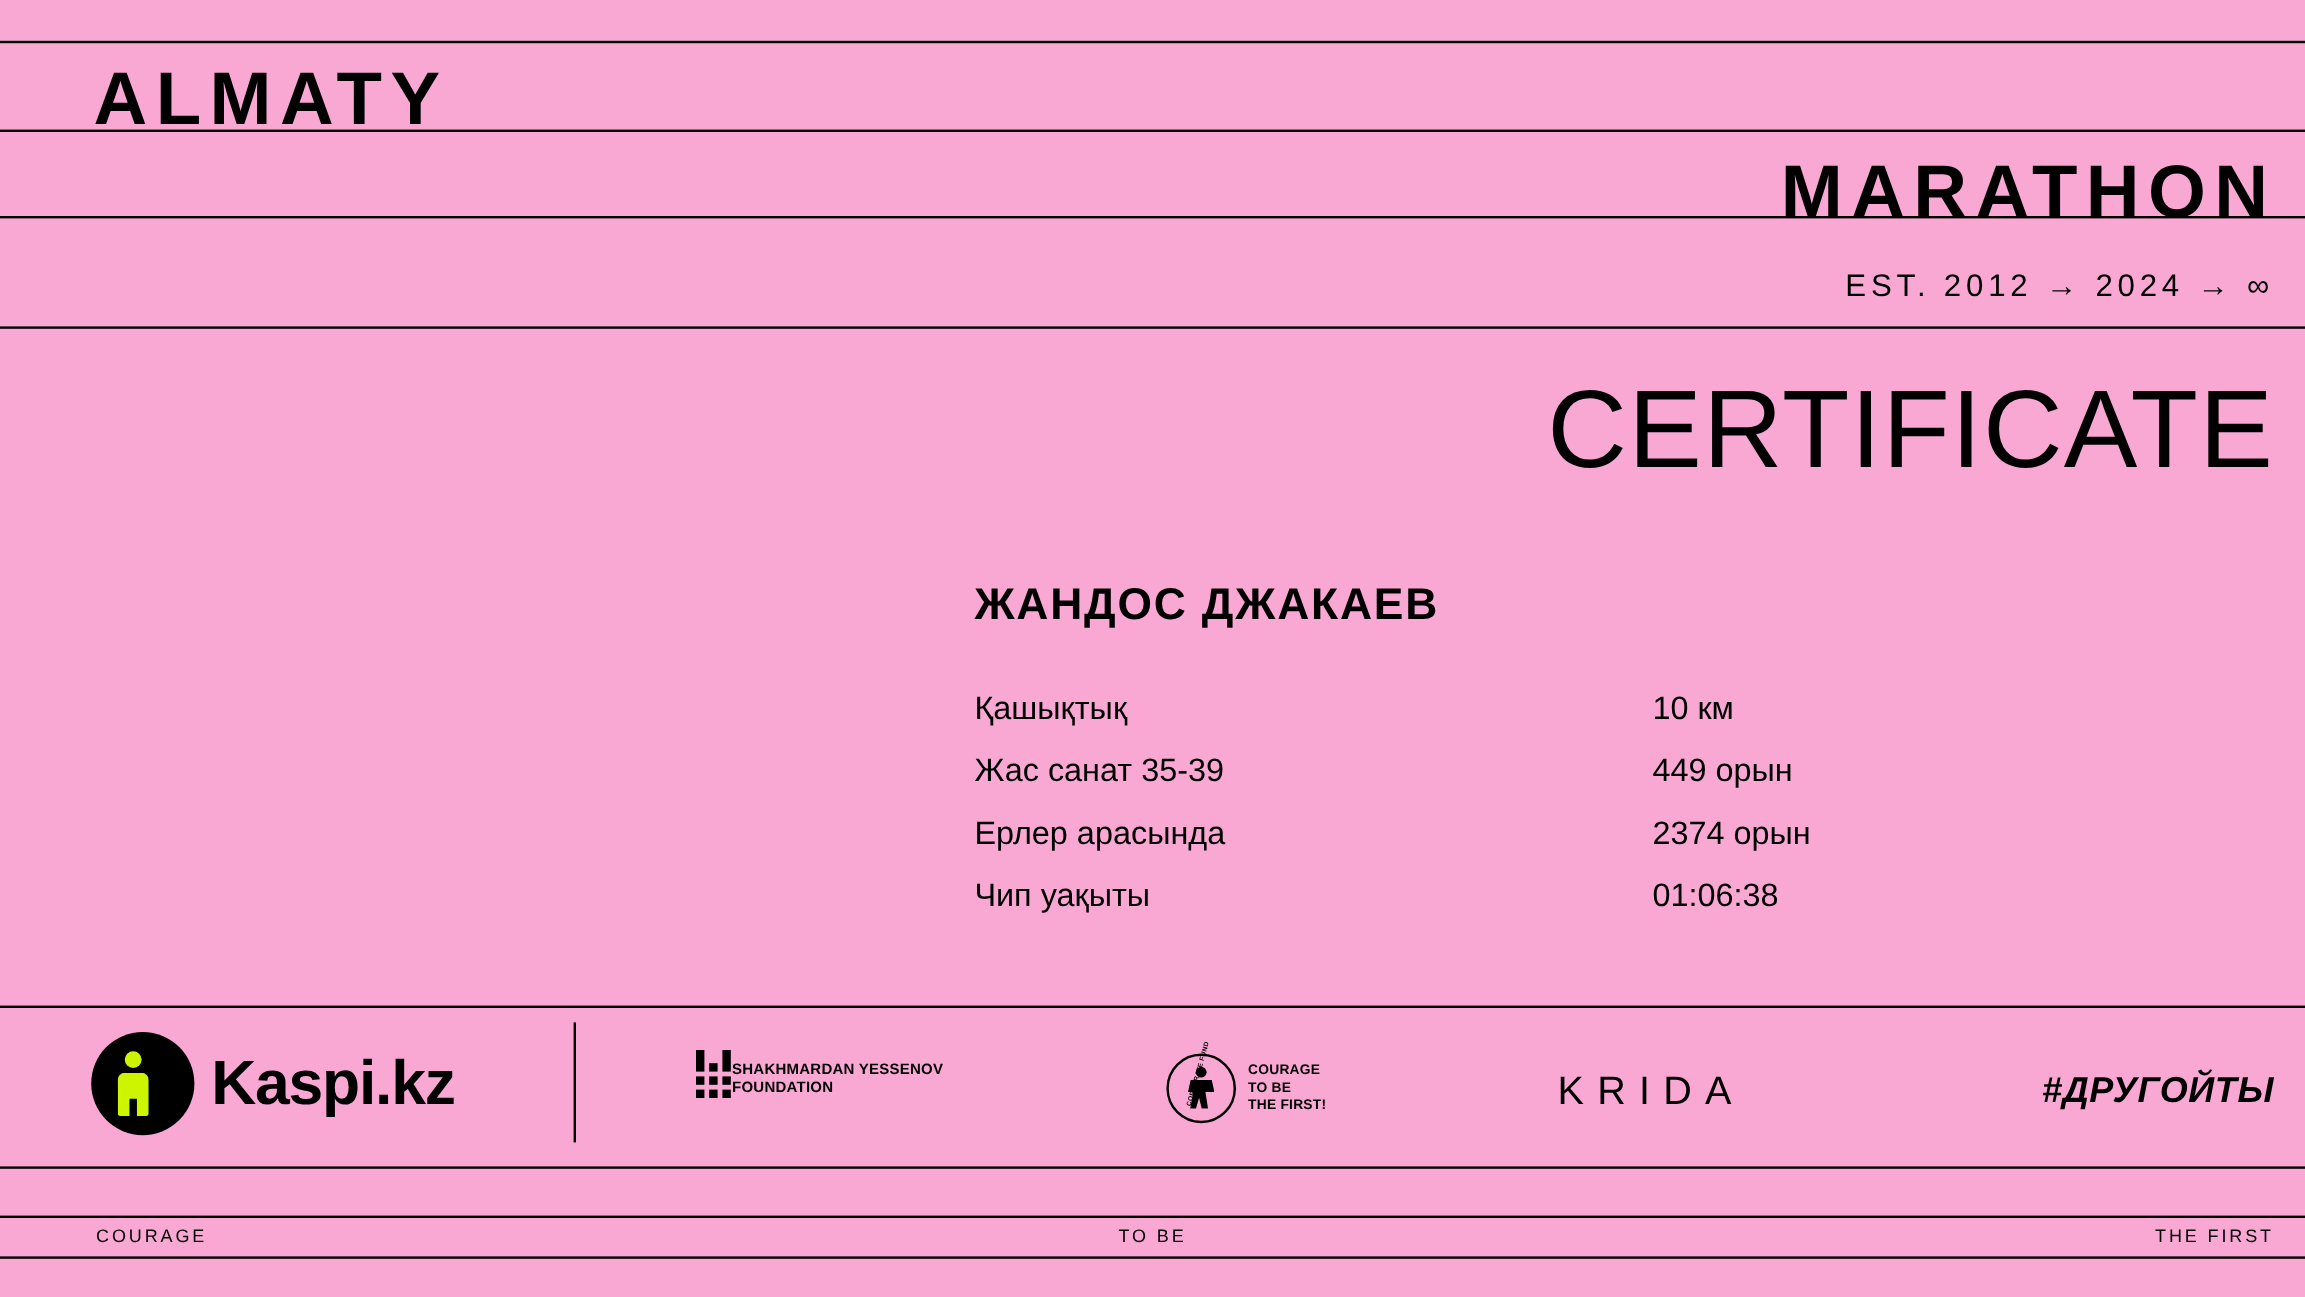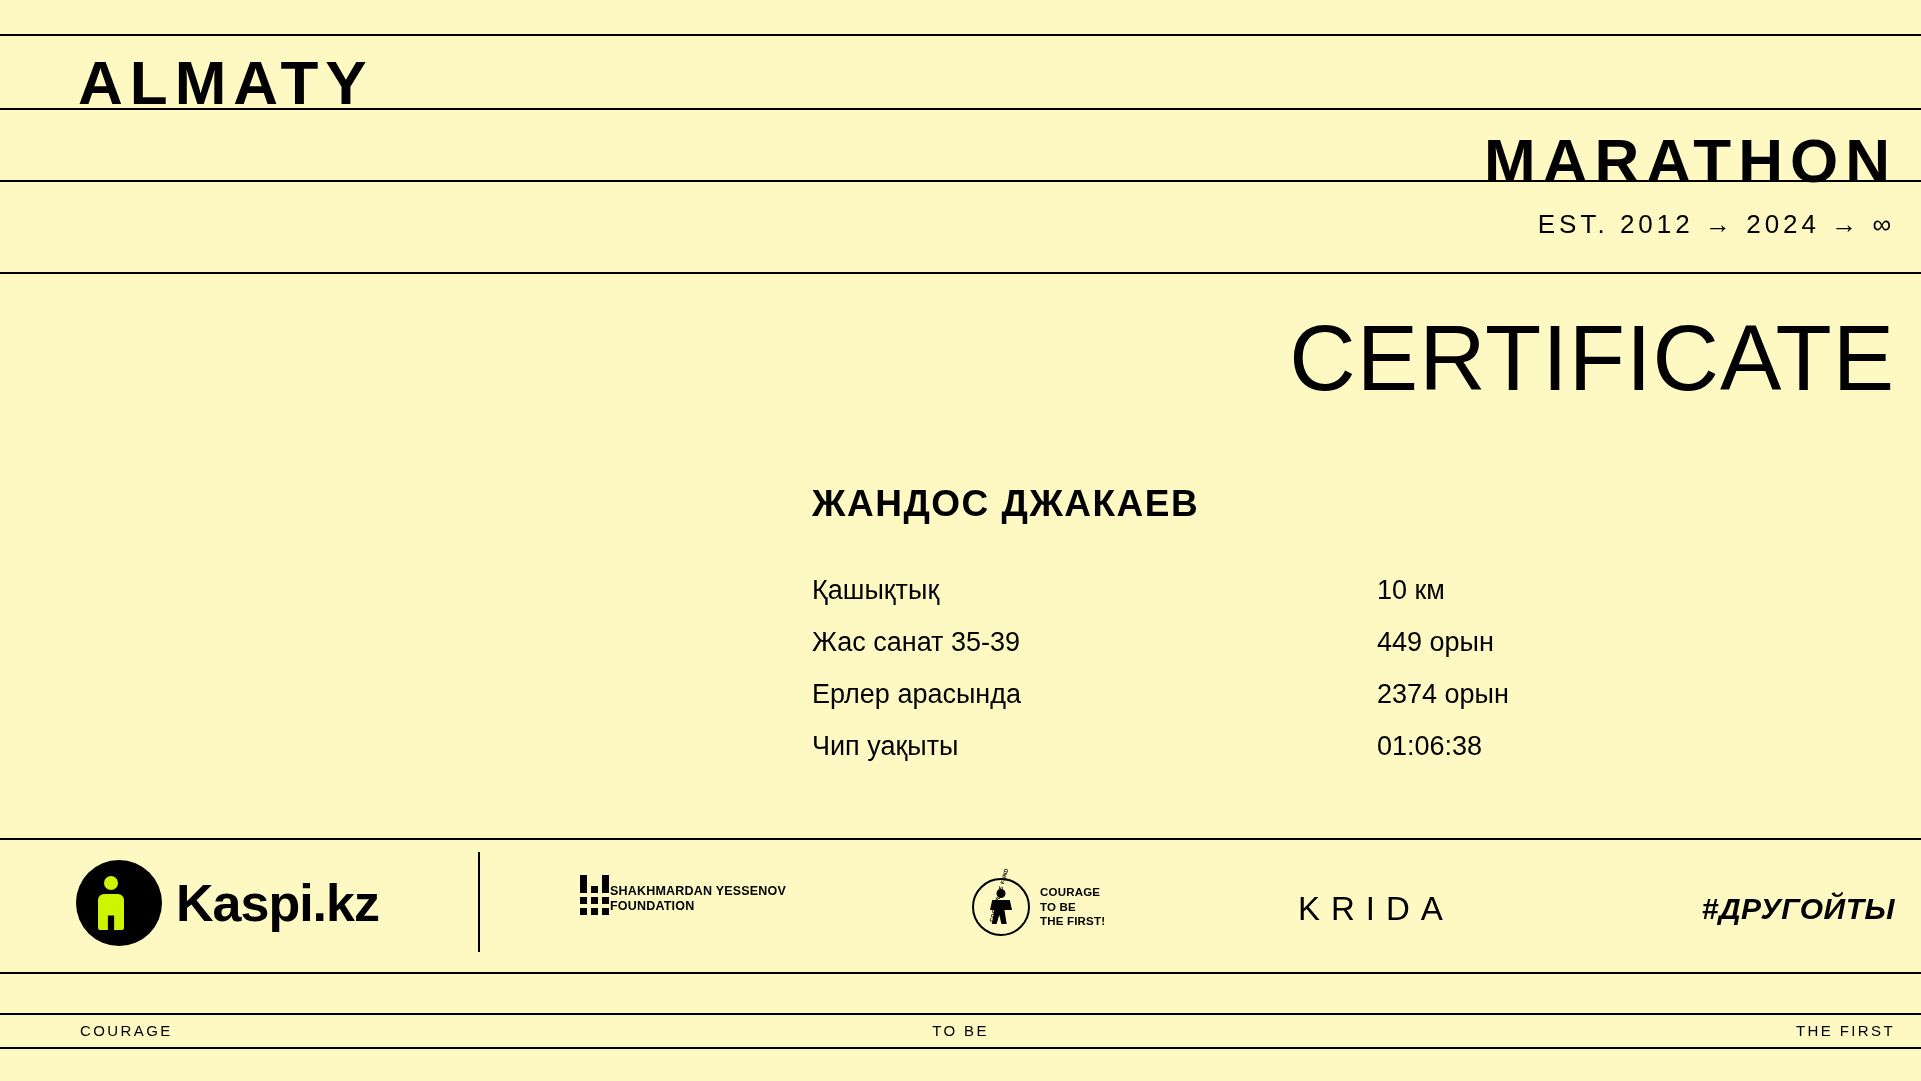--- a/index.html
+++ b/index.html
@@ -11,21 +11,21 @@
     height: 1081px;
     background: #CDF500;
     font-family: "Liberation Sans", sans-serif;
     color: #000;
     overflow: hidden;
   }
   .certificate {
     position: relative;
     width: 1921px;
     height: 1081px;
-    background: #fef9c3;
+    background: #f9a8d4;
   }
 
   
   .rule {
     position: absolute;
     left: 0;
     width: 1921px;
     height: 2px;
     background: #000;
   }
@@ -46,21 +46,21 @@
     top: 130px;
     font-size: 62px;
     font-weight: 700;
     letter-spacing: 7px;
     line-height: 1;
     text-align: center;
   }
   .hdr-est {
     position: absolute;
     right: 26px;
-    top: 211px;
+    top: 225px;
     font-size: 26px;
     font-weight: 500;
     letter-spacing: 4px;
     line-height: 1;
     text-align: left;
   }
 
   
   .title {
     position: absolute;

